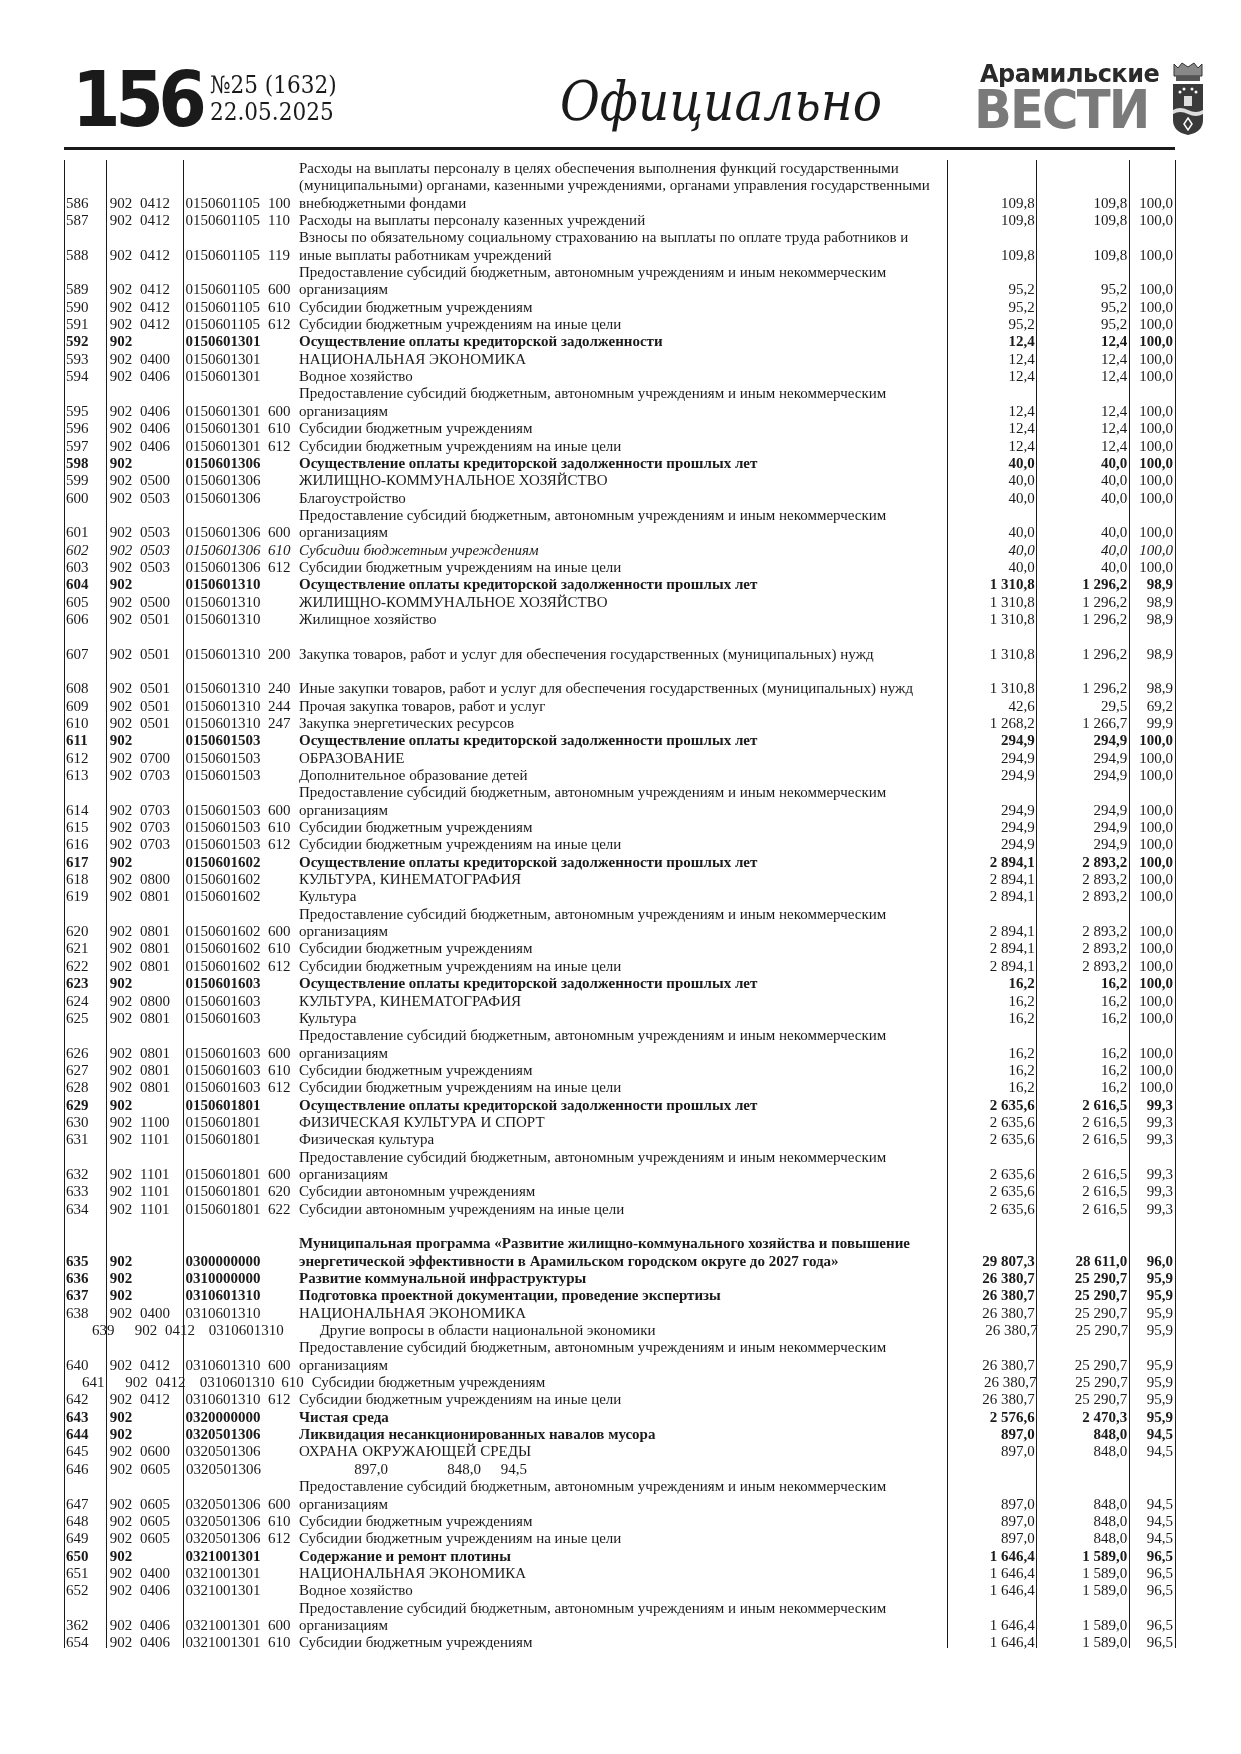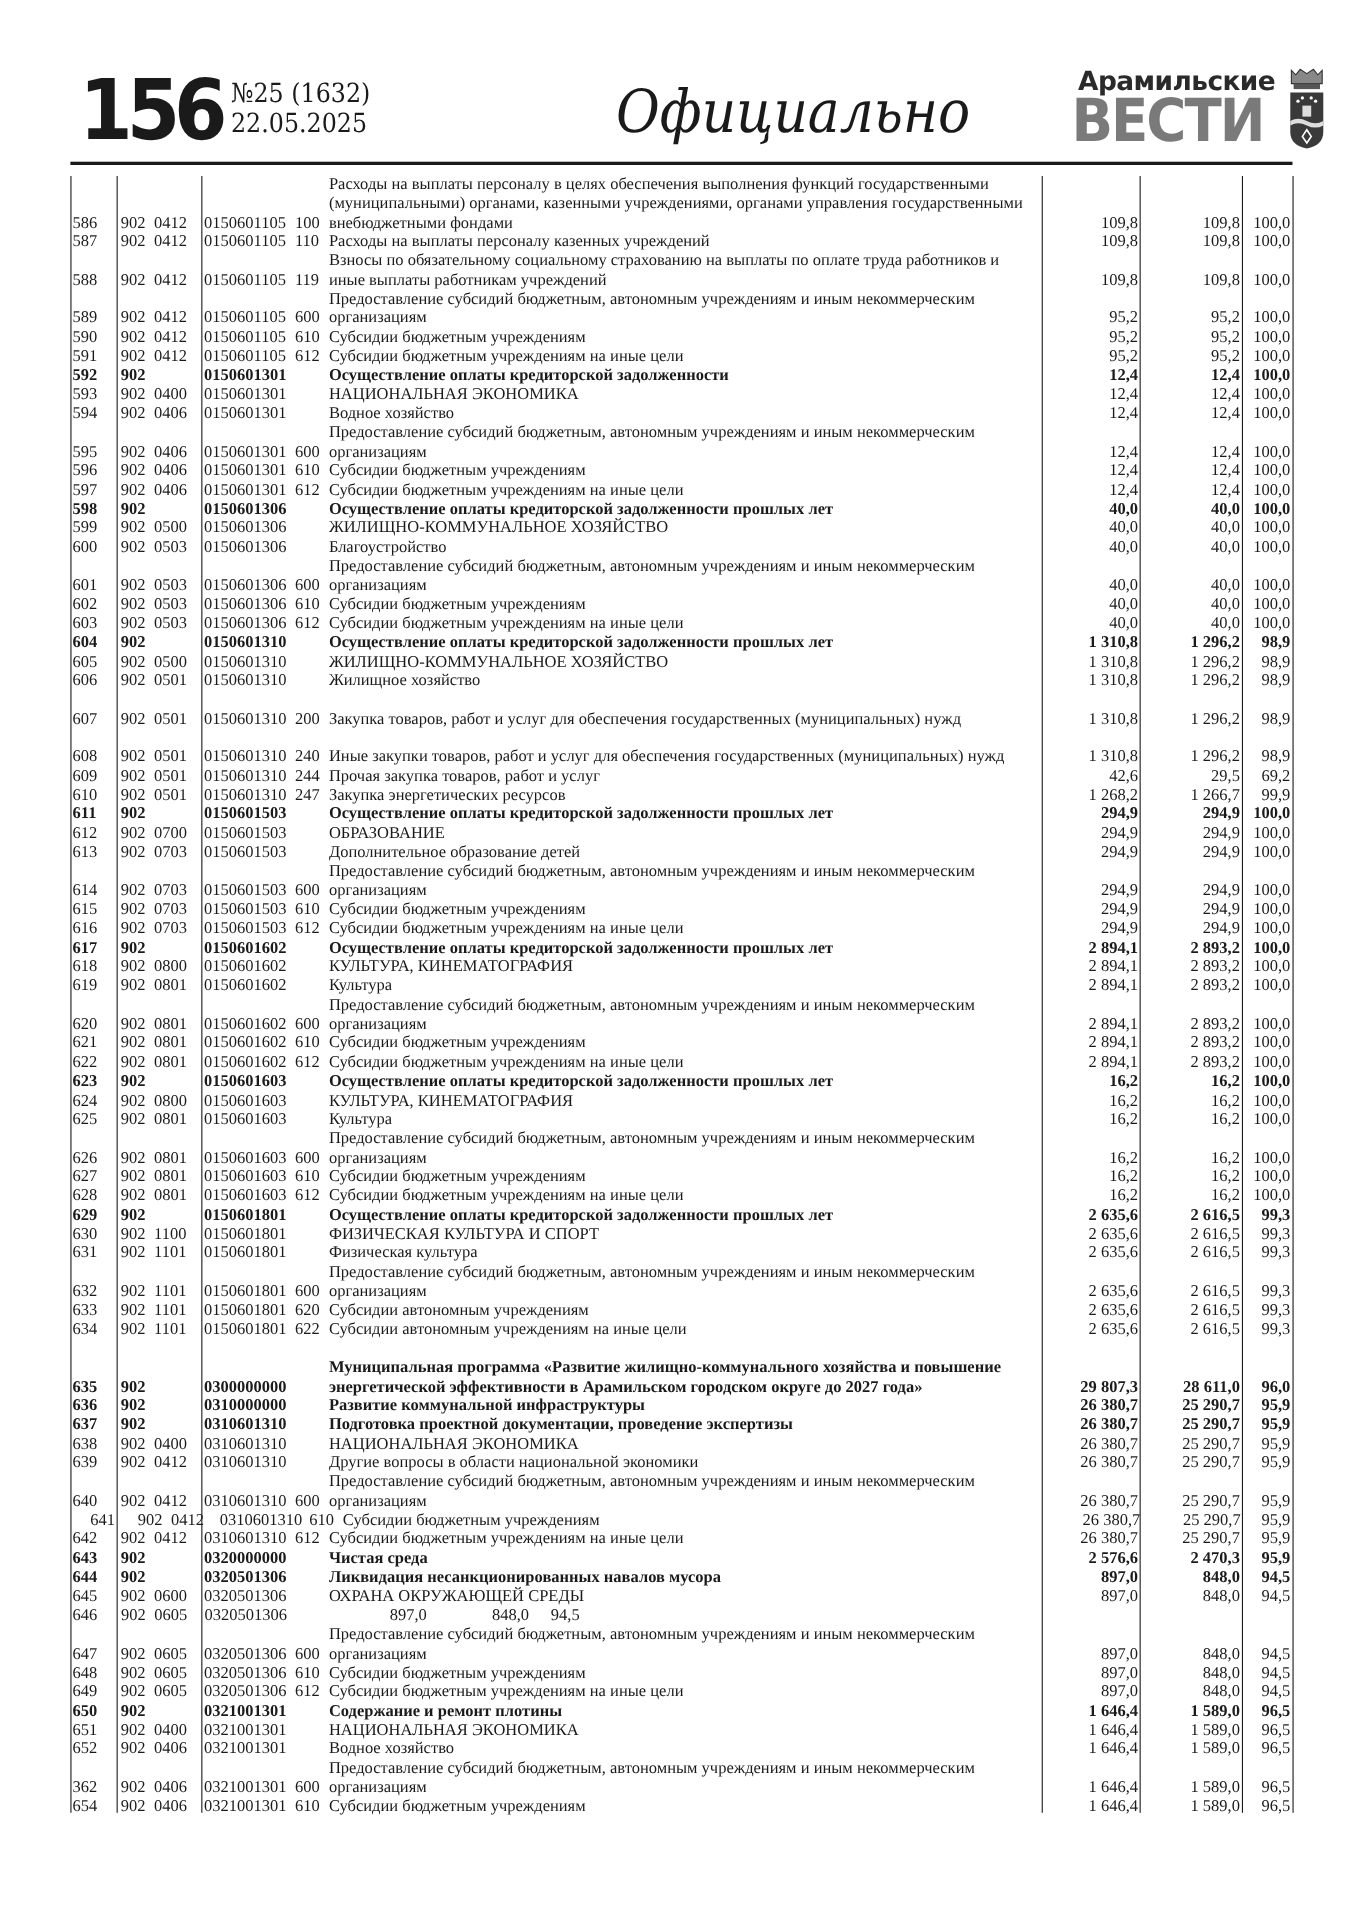--- a/index.html
+++ b/index.html
@@ -218,21 +218,21 @@
     <div class="row" style="height: 34.7px;">
       <div class="c-num">601</div>
       <div class="c-kv">902 0503</div>
       <div class="c-cs">0150601306</div>
       <div class="c-vr">600</div>
       <div class="c-txt">Предоставление субсидий бюджетным, автономным учреждениям и иным некоммерческим организациям</div>
       <div class="c-v1">40,0</div>
       <div class="c-v2">40,0</div>
       <div class="c-pct">100,0</div>
     </div>
-    <div class="row" style="height: 17.35px;">
+    <div class="row" style="height: 17.35px; font-style: italic;">
       <div class="c-num">602</div>
       <div class="c-kv">902 0503</div>
       <div class="c-cs">0150601306</div>
       <div class="c-vr">610</div>
       <div class="c-txt">Субсидии бюджетным учреждениям</div>
       <div class="c-v1">40,0</div>
       <div class="c-v2">40,0</div>
       <div class="c-pct">100,0</div>
     </div>
     <div class="row" style="height: 17.35px;">
@@ -588,21 +588,21 @@
     <div class="row" style="height: 17.35px;">
       <div class="c-num">638</div>
       <div class="c-kv">902 0400</div>
       <div class="c-cs">0310601310</div>
       <div class="c-vr"></div>
       <div class="c-txt">НАЦИОНАЛЬНАЯ ЭКОНОМИКА</div>
       <div class="c-v1">26 380,7</div>
       <div class="c-v2">25 290,7</div>
       <div class="c-pct">95,9</div>
     </div>
-    <div class="row" style="height: 17.35px;">
+    <div class="row" style="height: 17.35px; padding-left: 26px;">
       <div class="c-num">639</div>
       <div class="c-kv">902 0412</div>
       <div class="c-cs">0310601310</div>
       <div class="c-vr"></div>
       <div class="c-txt">Другие вопросы в области национальной экономики</div>
       <div class="c-v1">26 380,7</div>
       <div class="c-v2">25 290,7</div>
       <div class="c-pct">95,9</div>
     </div>
     <div class="row" style="height: 34.7px;">

